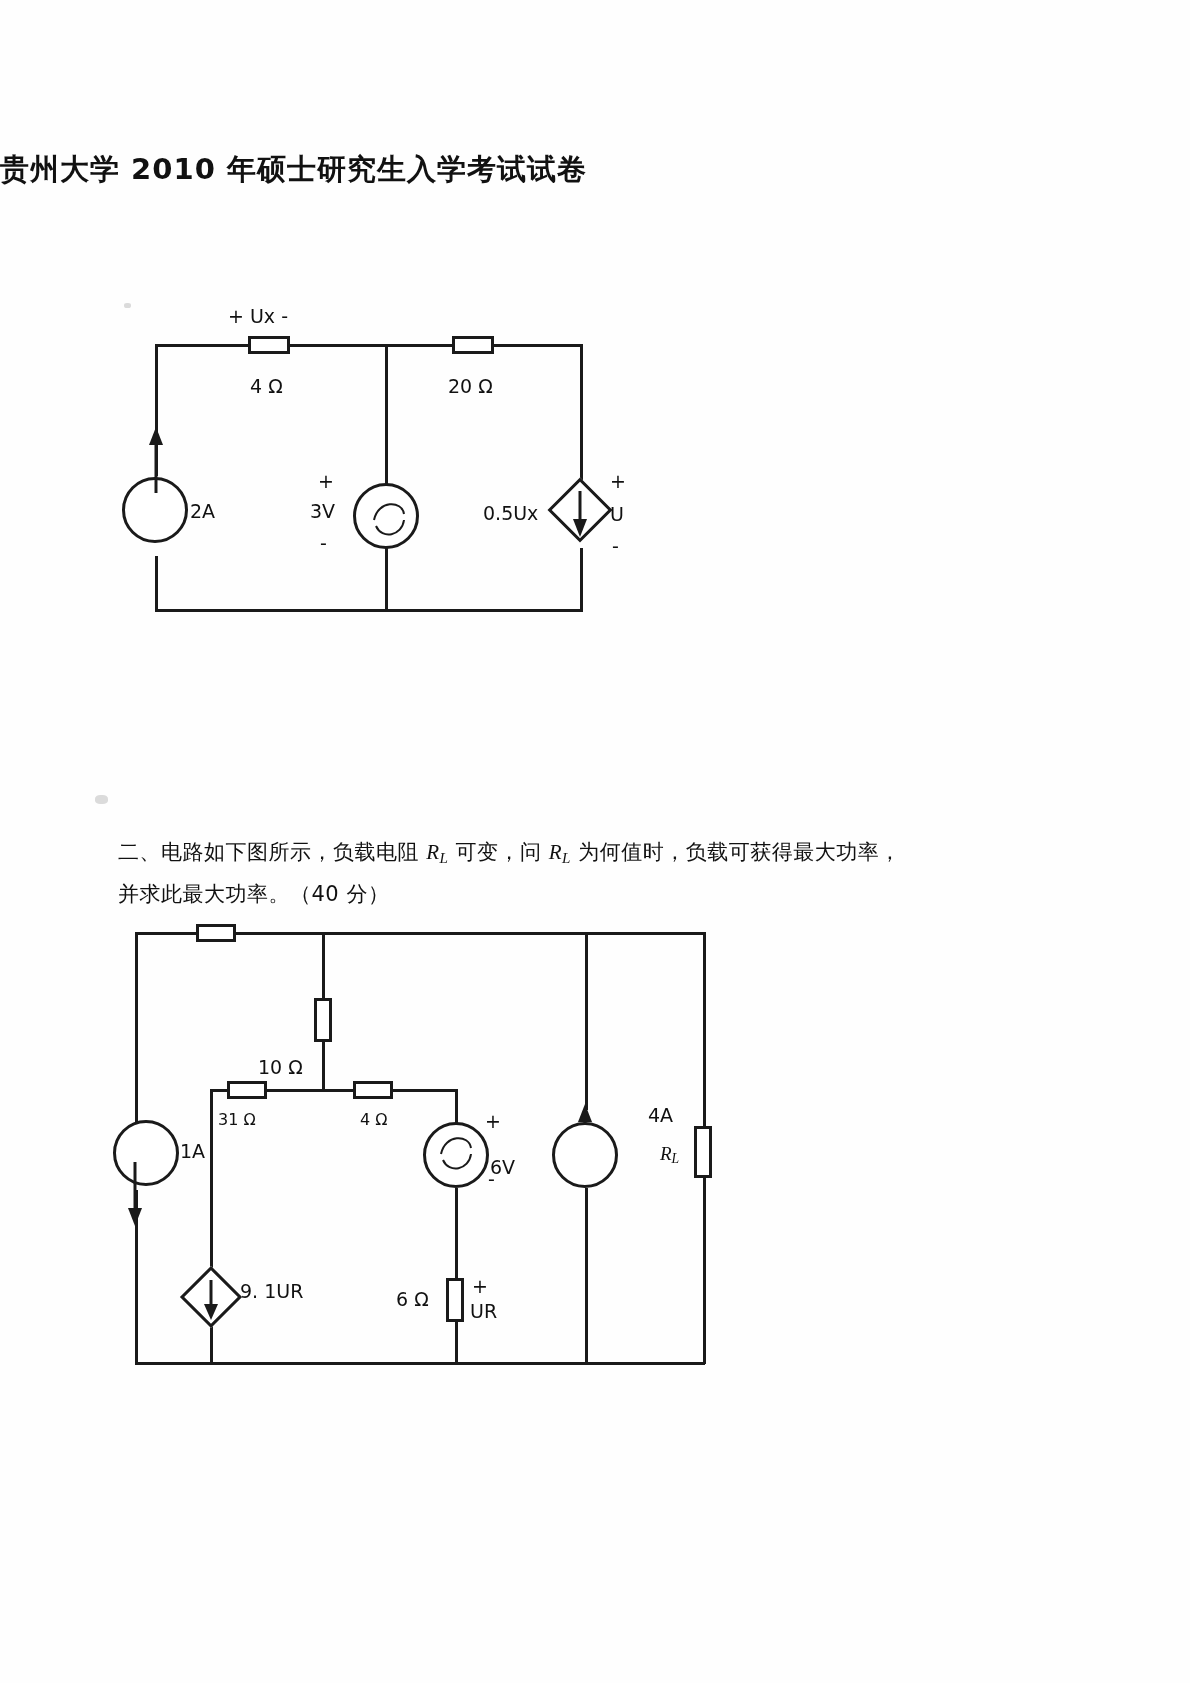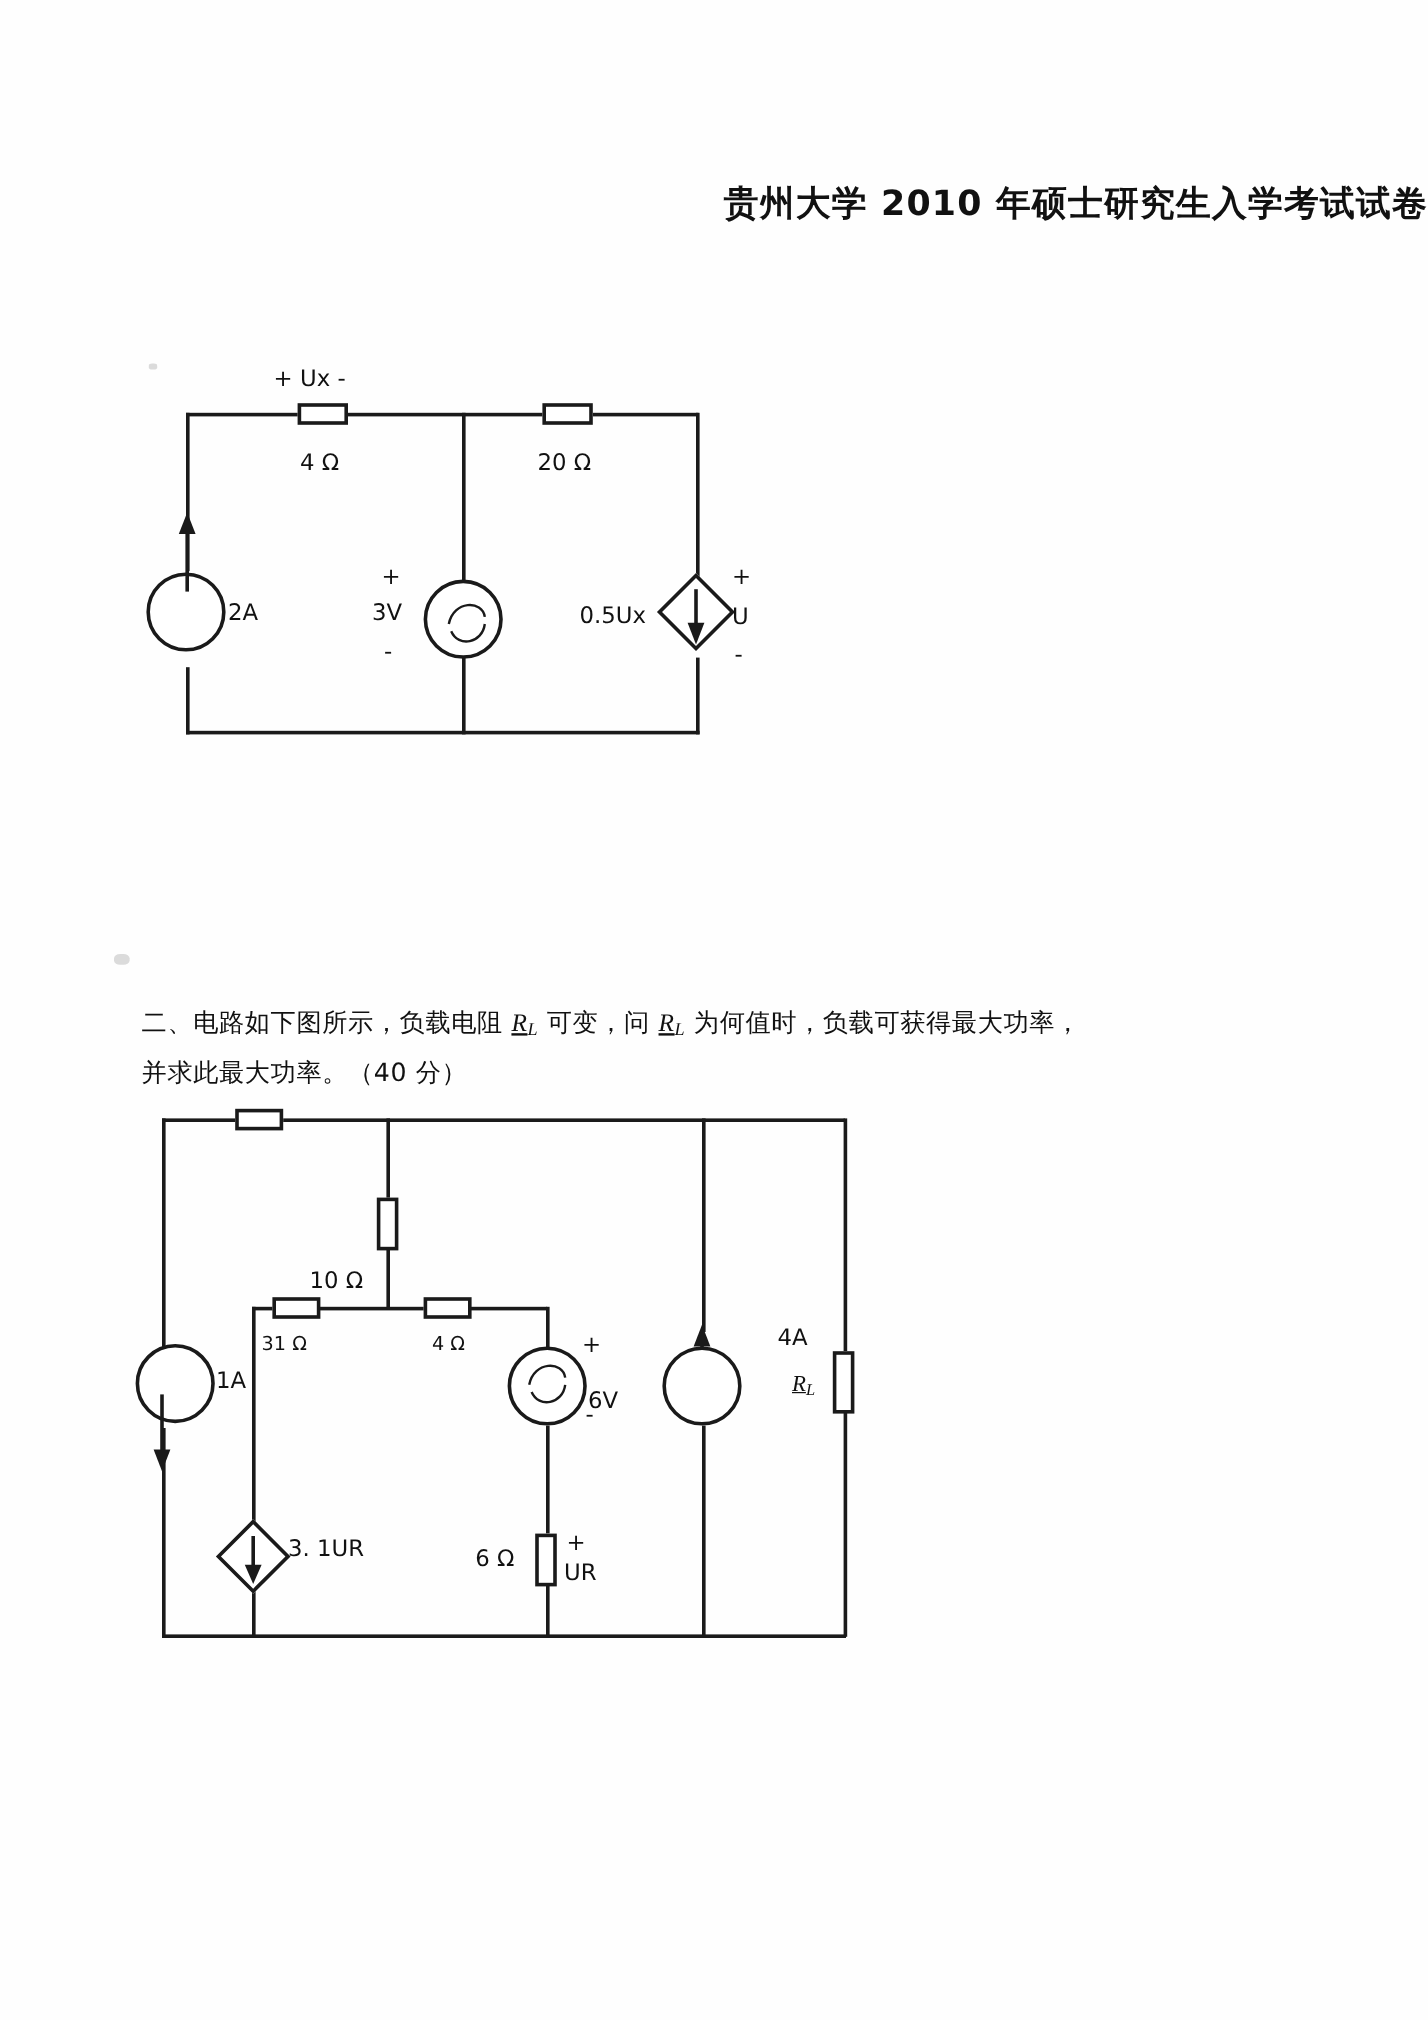--- a/index.html
+++ b/index.html
@@ -18,38 +18,38 @@
   .page {
     position: absolute;
     left: 0; top: 0;
     width: 1190px; height: 1683px;
     background: #fefefe;
   }
   .title {
     position: absolute;
     left: 0; top: 150px;
     width: 1190px;
-    text-align: right;
+    text-align: left;
     font-size: 29px;
     font-weight: bold;
     letter-spacing: 1px;
     font-family: "DejaVu Sans", sans-serif;
   }
   .qtext {
     position: absolute;
     font-size: 21px;
     font-family: "DejaVu Sans", sans-serif;
     letter-spacing: 0.5px;
     white-space: nowrap;
   }
   #q1-text { left: 120px; top: 252px; }
   #q2-text-1 { left: 118px; top: 838px; }
   #q2-text-2 { left: 118px; top: 880px; }
   .sub { font-size: 0.72em; vertical-align: -0.25em; }
-  .ital { font-style: italic; font-family: "Liberation Serif", serif; text-decoration: underline; }
+  .ital { font-style: italic; font-family: "Liberation Serif", serif; }
 
   
   .wire {
     position: absolute;
     background: #1a1a1a;
   }
   .wire.h { height: 3px; }
   .wire.v { width: 3px; }
   .res-h {
     position: absolute;
@@ -170,21 +170,21 @@
     </svg>
     <div class="lbl" style="left:180px; top:1140px;">1A</div>
 
     <div class="wire v" style="left:210px; top:1089px; height:186px;"></div>
     <div class="wire v" style="left:210px; top:1318px; height:46px;"></div>
     <div class="diamond" style="left:189px; top:1275px; width:44px; height:44px;"></div>
     <svg style="left:197px; top:1276px; width:30px; height:50px;">
       <line x1="14" y1="4" x2="14" y2="36" stroke="#1a1a1a" stroke-width="3"></line>
       <polygon points="14,44 7,28 21,28" fill="#1a1a1a"></polygon>
     </svg>
-    <div class="lbl" style="left:240px; top:1280px;">3. 1UR</div>
+    <div class="lbl" style="left:240px; top:1280px;">9. 1UR</div>
 
     <div class="wire h" style="left:210px; top:1089px; width:18px;"></div>
     <div class="res-h" style="left:227px; top:1081px; width:40px; height:18px;"></div>
     <div class="wire h" style="left:266px; top:1089px; width:88px;"></div>
     <div class="res-h" style="left:353px; top:1081px; width:40px; height:18px;"></div>
     <div class="wire h" style="left:392px; top:1089px; width:64px;"></div>
     <div class="lbl small" style="left:218px; top:1110px;">31 Ω</div>
     <div class="lbl small" style="left:360px; top:1110px;">4 Ω</div>
 
     <div class="wire v" style="left:322px; top:932px; height:67px;"></div>

